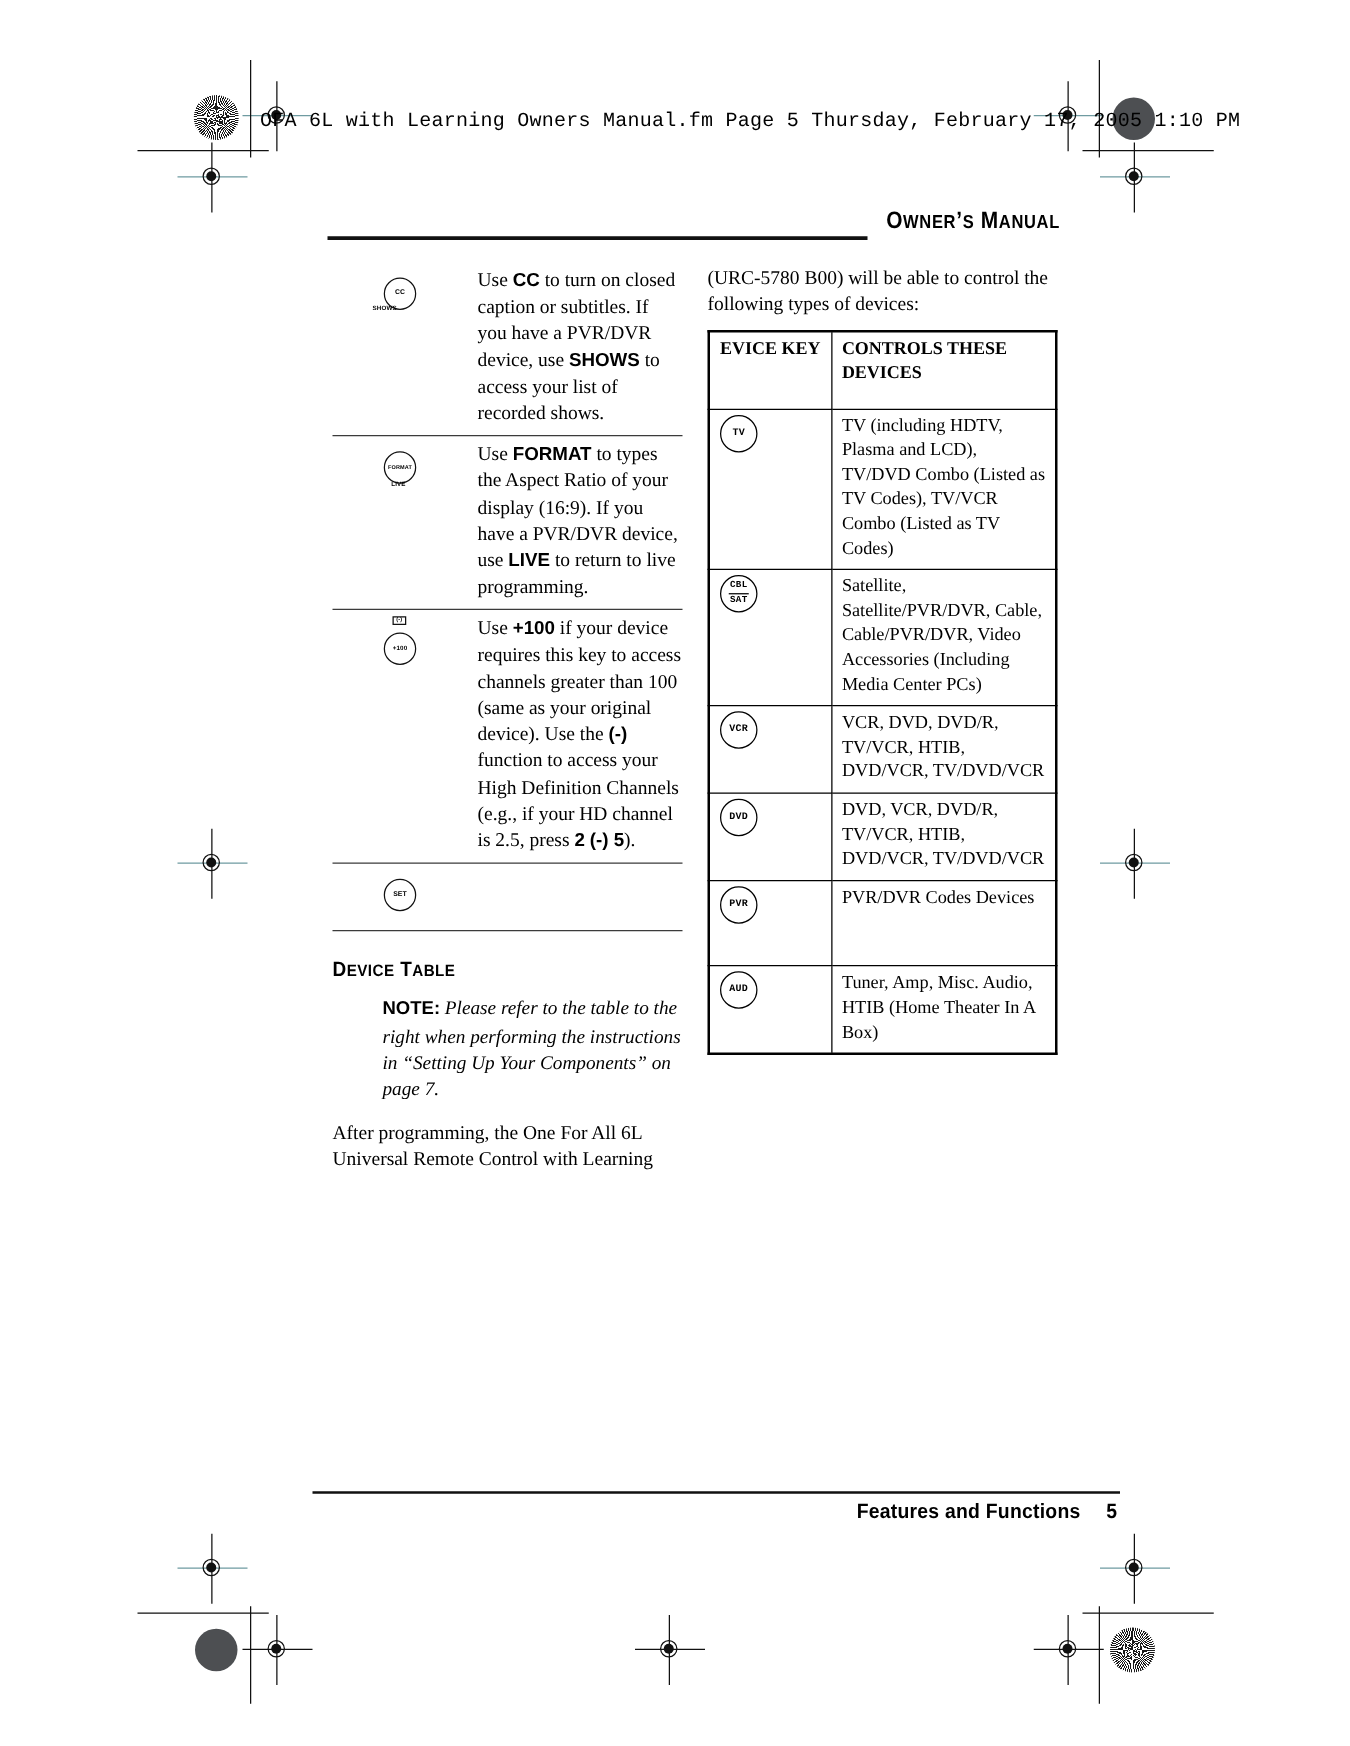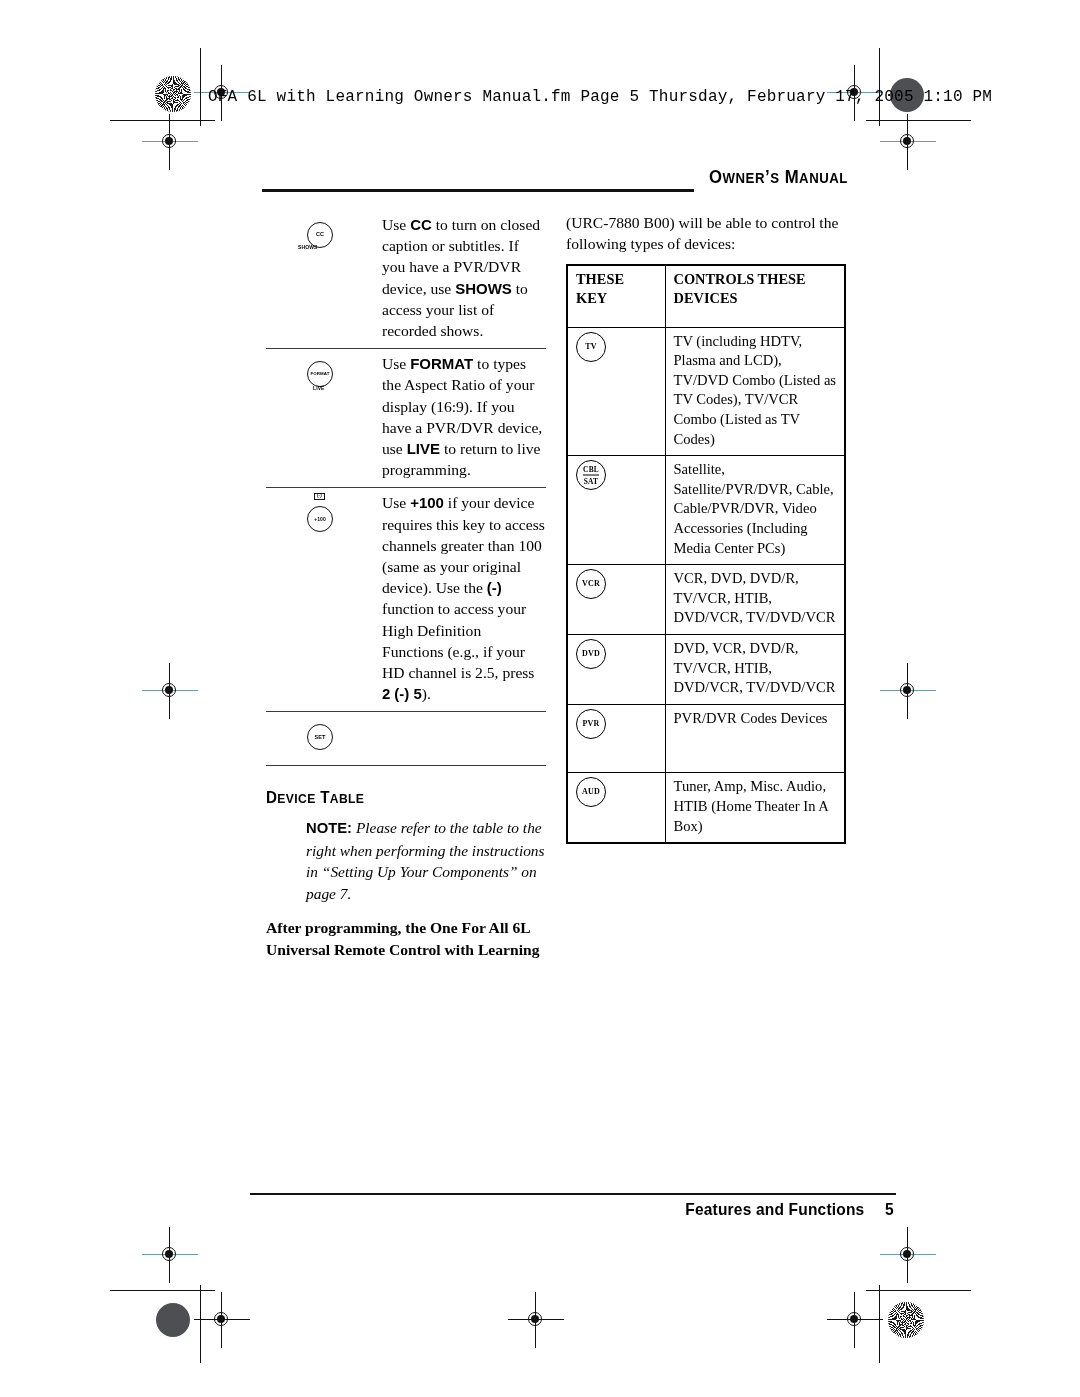--- a/index.html
+++ b/index.html
@@ -195,21 +195,20 @@
   }
   .note-para .note-lbl {
     font-family: "Liberation Sans Narrow", "Liberation Sans", sans-serif;
     font-weight: bold;
     font-style: normal;
     font-size: 14.8px;
   }
   .body-para {
     font-size: 15.6px;
     line-height: 21.4px;
-    font-weight: bold;
   }
 
   
   .intro-para {
     font-size: 15.6px;
     line-height: 21.4px;
     margin-bottom: 9px;
   }
   table.device-table {
     border-collapse: collapse;
@@ -245,21 +244,21 @@
     width: 30px; height: 30px;
     border: 1.8px solid #000;
     border-radius: 50%;
     box-sizing: border-box;
   }
   .tbl-btn .lbl {
     position: absolute;
     left: 0; right: 0; top: 50%;
     transform: translateY(-50%);
     text-align: center;
-    font-family: Liberation Serif, serif;
+    font-family: Liberation Mono, monospace;
     font-weight: bold;
     font-size: 8px;
     line-height: 1;
     letter-spacing: 0.2px;
   }
   .tbl-btn.two-line .lbl {
     line-height: 9px;
     font-size: 7.4px;
   }
   .tbl-btn.two-line .lbl .div {
@@ -403,21 +402,21 @@
     <div class="key-text"><span>Use </span><b>FORMAT</b><span> to types the Aspect Ratio of your display (16:9). If you have a PVR/DVR device, use </span><b>LIVE</b><span> to return to live programming.</span></div>
   </div>
 
   <div class="key-row">
     <div class="key-icon-cell">
       <div class="btn-icon" style="padding-top:8px;">
         <div class="btn-sub above-center">(-)</div>
         <div class="btn-circle" style="top:6px; font-size:5px;">+100</div>
       </div>
     </div>
-    <div class="key-text"><span>Use </span><b>+100</b><span> if your device requires this key to access channels greater than 100 (same as your original device). Use the </span><b>(-)</b><span> function to access your High Definition Functions (e.g., if your HD channel is 2.5, press </span><b>2</b><span> </span><b>(-) 5</b><span>).</span></div>
+    <div class="key-text"><span>Use </span><b>+100</b><span> if your device requires this key to access channels greater than 100 (same as your original device). Use the </span><b>(-)</b><span> function to access your High Definition Channels (e.g., if your HD channel is 2.5, press </span><b>2</b><span> </span><b>(-) 5</b><span>).</span></div>
   </div>
 
   <div class="key-row">
     <div class="key-icon-cell">
       <div class="btn-icon">
         <div class="btn-circle">SET</div>
       </div>
     </div>
   </div>
 
@@ -426,30 +425,30 @@
   </div>
 
   <div class="note-para">
     <span class="note-lbl">NOTE:</span><span> Please refer to the table to the right when performing the instructions in “Setting Up Your Components” on page 7.</span>
   </div>
 
   <div class="body-para">After programming, the One For All 6L Universal Remote Control with Learning</div>
 </div>
 
 <div class="col-right">
-  <div class="intro-para">(URC-7880 B00) will be able to control the following types of devices:</div>
+  <div class="intro-para">(URC-5780 B00) will be able to control the following types of devices:</div>
 
   <table class="device-table">
     <colgroup>
         <col class="col-key">
         <col>
       </colgroup>
     <thead>
       <tr>
-        <th>THESE KEY</th>
+        <th>EVICE KEY</th>
         <th>CONTROLS THESE DEVICES</th>
       </tr>
     </thead>
     <tbody>
       <tr>
         <td class="key-cell">
           <span class="tbl-btn">
             <span class="lbl">TV</span>
           </span>
         </td>

